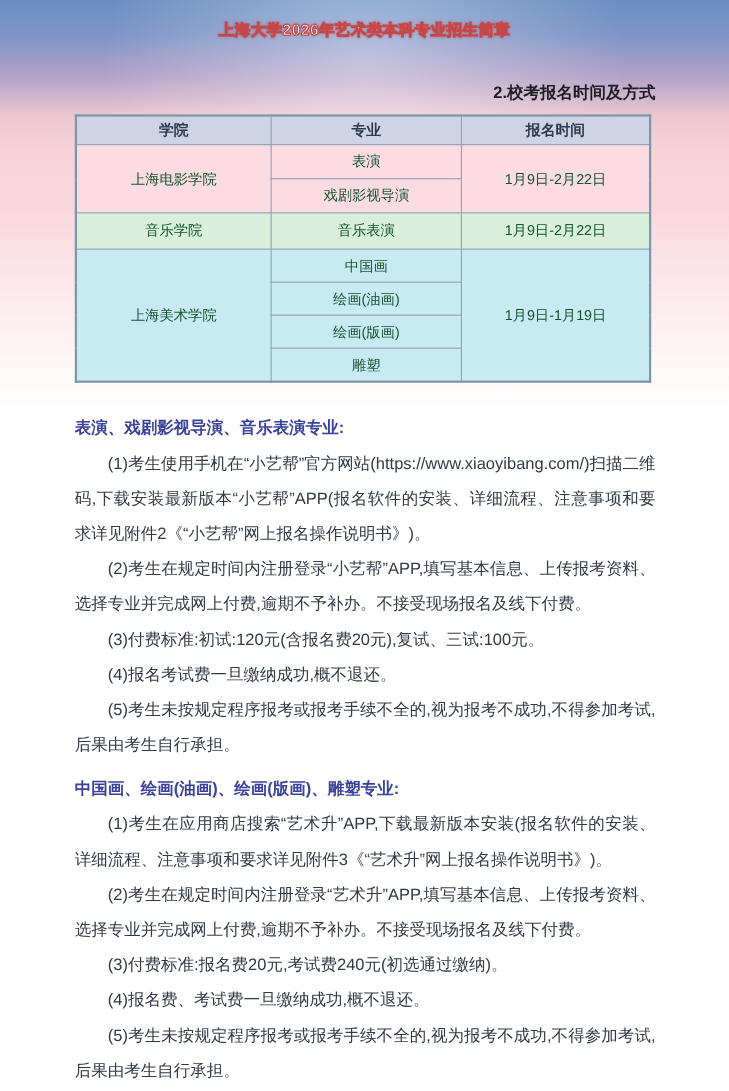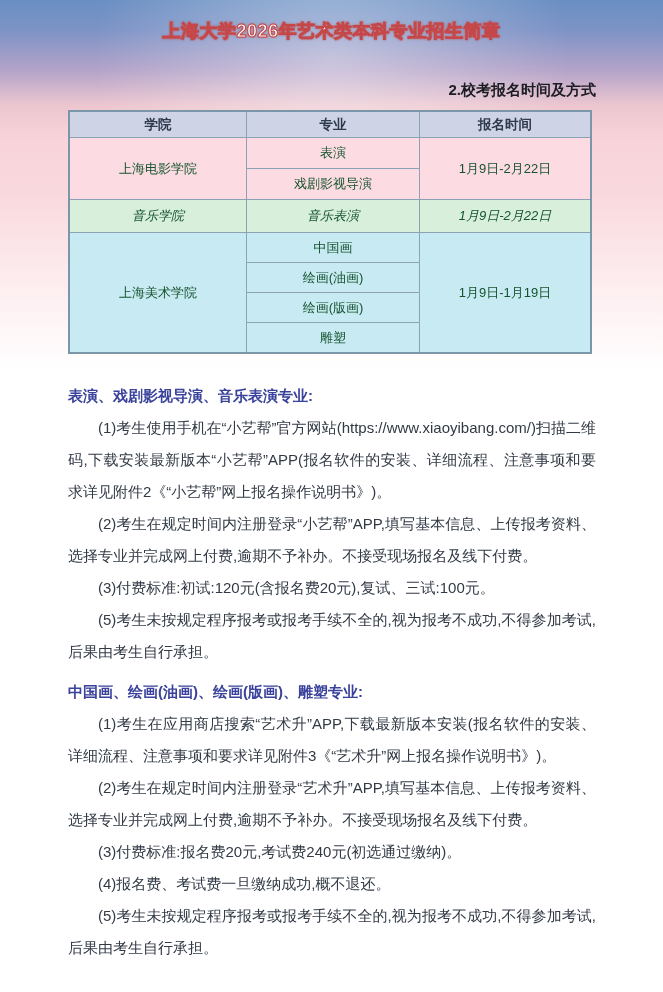--- a/index.html
+++ b/index.html
@@ -15,21 +15,21 @@
         #ecc6cf 105px,
         var(--c-grad_pink,#f8d4da) 140px,
         #f9d8dd 190px,
         #fdecee 280px,
         #ffffff 370px,
         #ffffff 100%);
   }
   .page-title{
     padding-top:19px;
     text-align:center;
-    font-size:18px;
+    font-size:14px;
     font-weight:bold;
     letter-spacing:.5px;
     color:var(--c-title_fill,#ffffff);
     -webkit-text-stroke:1px var(--c-title_stroke,#c4484a);
     text-shadow:
       0 0 1px var(--c-title_stroke,#c4484a),
       0 0 2px rgba(196,72,74,.85),
       0 0 3px rgba(196,72,74,.55);
   }
   .content{margin:0 67px 0 68px;}
@@ -58,21 +58,21 @@
     font-size:13.5px;
     font-weight:bold;
     color:#2e3a4e;
     background:var(--c-header_row,#cfd3e6);
   }
   table.reg td{
     font-size:13px;
     color:#14532d;
   }
   tr.g-pink  td{background:var(--c-pink_row,#fcdce2);height:30px;}
-  tr.g-green td{background:var(--c-green_row,#d8efdc);height:32px;font-style:italic;}
+  tr.g-green td{background:var(--c-green_row,#d8efdc);height:32px;}
   tr.g-cyan  td{background:var(--c-cyan_row,#c8eaf3);height:29px;}
   .body-text{font-size:15px;line-height:32px;color:#323a45;}
   .majors-heading{
     margin:0;
     font-size:15px;
     font-weight:bold;
     color:var(--c-heading_blue,#3a429b);
   }
   .mh-first{margin-top:26px;}
   .mh-second{margin-top:8px;}
@@ -129,20 +129,21 @@
       </tr>
     </tbody>
   </table>
 
   <div class="body-text">
 
     <h3 class="majors-heading mh-first">表演、戏剧影视导演、音乐表演专业:</h3>
     <p>(1)考生使用手机在“小艺帮”官方网站(https://www.xiaoyibang.com/)扫描二维码,下载安装最新版本“小艺帮”APP(报名软件的安装、详细流程、注意事项和要求详见附件2《“小艺帮”网上报名操作说明书》)。</p>
     <p>(2)考生在规定时间内注册登录“小艺帮”APP,填写基本信息、上传报考资料、选择专业并完成网上付费,逾期不予补办。不接受现场报名及线下付费。</p>
     <p>(3)付费标准:初试:120元(含报名费20元),复试、三试:100元。</p>
+    <p>(4)报名考试费一旦缴纳成功,概不退还。</p>
     <p>(5)考生未按规定程序报考或报考手续不全的,视为报考不成功,不得参加考试,后果由考生自行承担。</p>
 
     <h3 class="majors-heading mh-second">中国画、绘画(油画)、绘画(版画)、雕塑专业:</h3>
     <p>(1)考生在应用商店搜索“艺术升”APP,下载最新版本安装(报名软件的安装、详细流程、注意事项和要求详见附件3《“艺术升”网上报名操作说明书》)。</p>
     <p>(2)考生在规定时间内注册登录“艺术升”APP,填写基本信息、上传报考资料、选择专业并完成网上付费,逾期不予补办。不接受现场报名及线下付费。</p>
     <p>(3)付费标准:报名费20元,考试费240元(初选通过缴纳)。</p>
     <p>(4)报名费、考试费一旦缴纳成功,概不退还。</p>
     <p>(5)考生未按规定程序报考或报考手续不全的,视为报考不成功,不得参加考试,后果由考生自行承担。</p>
 
   </div>

